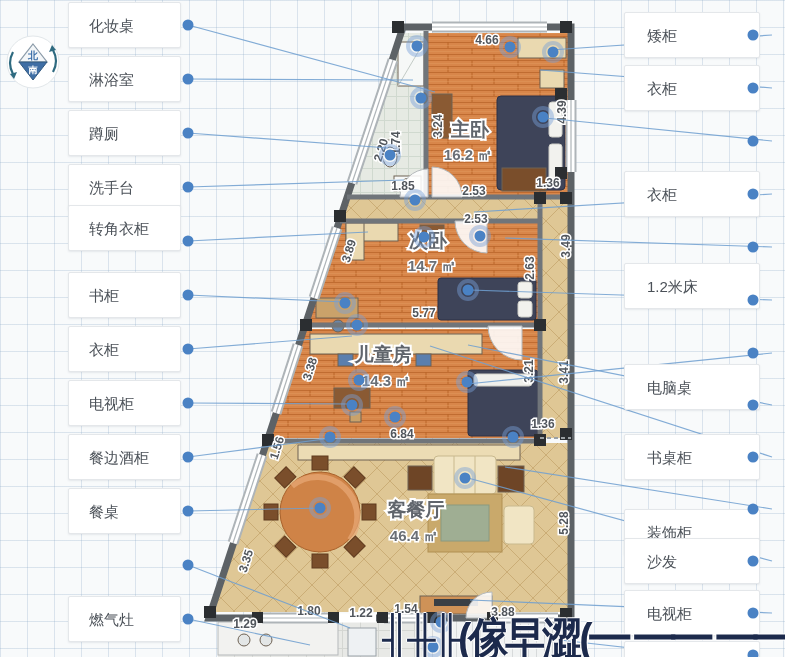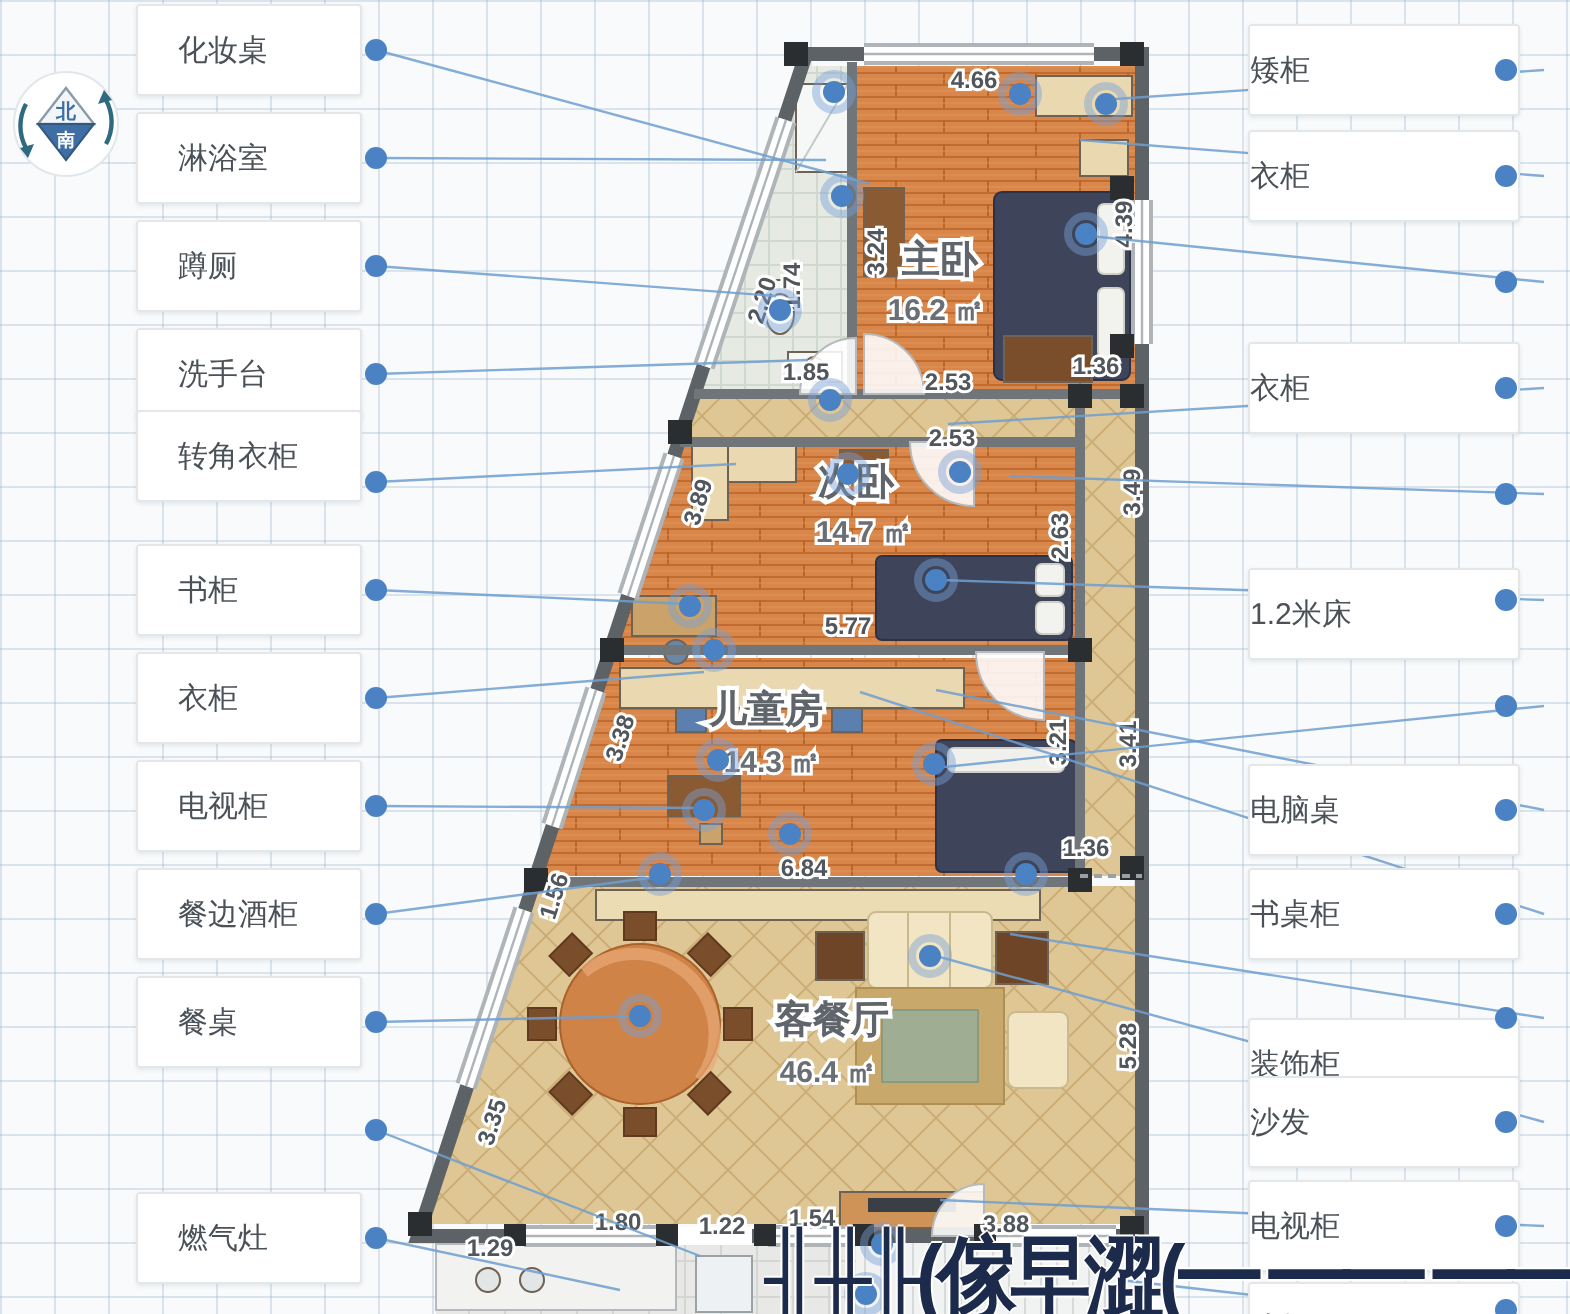--- a/index.html
+++ b/index.html
@@ -14,21 +14,21 @@
   }
   svg{position:absolute;left:0;top:0;}
   #base-svg{z-index:1;}
   #dots-svg{z-index:30;pointer-events:none;}
   .lbl{
     position:absolute;height:46px;line-height:46px;background:#ffffff;
     border:1px solid #e4e7ea;border-radius:2px;box-shadow:0 1px 2px rgba(60,80,100,.10);
     font-size:15px;color:#4b5158;z-index:10;box-sizing:border-box;
   }
   .lbl.left{left:68px;width:113px;padding-left:20px;}
-  .lbl.right{left:624px;width:136px;}
+  .lbl.right{left:624px;width:136px;padding-left:22px;}
   .dim{font-size:12px;font-weight:bold;fill:#51565c;stroke:#ffffff;stroke-width:3px;paint-order:stroke;text-anchor:middle;}
   .rname{font-size:19px;font-weight:bold;fill:#60656c;stroke:#ffffff;stroke-width:4px;paint-order:stroke;text-anchor:middle;}
   .rarea{font-size:15px;font-weight:bold;fill:#6a6f76;stroke:#ffffff;stroke-width:3px;paint-order:stroke;text-anchor:middle;}
   .callout{stroke:#6f9fd0;stroke-width:1.2;opacity:.85;}
   #watermark{
     position:absolute;left:382px;top:608px;width:403px;height:49px;z-index:40;
     font-size:40px;font-weight:bold;color:#1c2a4c;letter-spacing:-3px;
     white-space:nowrap;overflow:hidden;transform:scaleY(1.12);transform-origin:top left;
     text-shadow:1px 0 #fff,-1px 0 #fff,0 1px #fff,0 -1px #fff;
   }
@@ -314,22 +314,22 @@
   <div class="lbl left" style="top:272px"><span>书柜</span></div>
   <div class="lbl left" style="top:326px"><span>衣柜</span></div>
   <div class="lbl left" style="top:380px"><span>电视柜</span></div>
   <div class="lbl left" style="top:434px"><span>餐边酒柜</span></div>
   <div class="lbl left" style="top:488px"><span>餐桌</span></div>
   <div class="lbl left" style="top:596px"><span>燃气灶</span></div>
 
   <div class="lbl right" style="top:12px"><span>矮柜</span></div>
   <div class="lbl right" style="top:65px"><span>衣柜</span></div>
   <div class="lbl right" style="top:171px"><span>衣柜</span></div>
-  <div class="lbl right" style="top:284px"><span>1.2米床</span></div>
-  <div class="lbl right" style="top:382px"><span>电脑桌</span></div>
+  <div class="lbl right" style="top:263px"><span>1.2米床</span></div>
+  <div class="lbl right" style="top:364px"><span>电脑桌</span></div>
   <div class="lbl right" style="top:434px"><span>书桌柜</span></div>
   <div class="lbl right" style="top:509px"><span>装饰柜</span></div>
   <div class="lbl right" style="top:538px"><span>沙发</span></div>
   <div class="lbl right" style="top:590px"><span>电视柜</span></div>
   <div class="lbl right" style="top:641px"><span>斗柜</span></div>
 
   <svg id="compass" width="56" height="56" viewBox="0 0 56 56">
     <circle cx="28" cy="28" r="26" fill="#ffffff" stroke="#e2e7ea"></circle>
     <path d="M8 18 A23 23 0 0 0 8 40" fill="none" stroke="#2e6a80" stroke-width="2.2"></path>
     <polygon points="5,40 12,38 9,45" fill="#2e6a80"></polygon>

